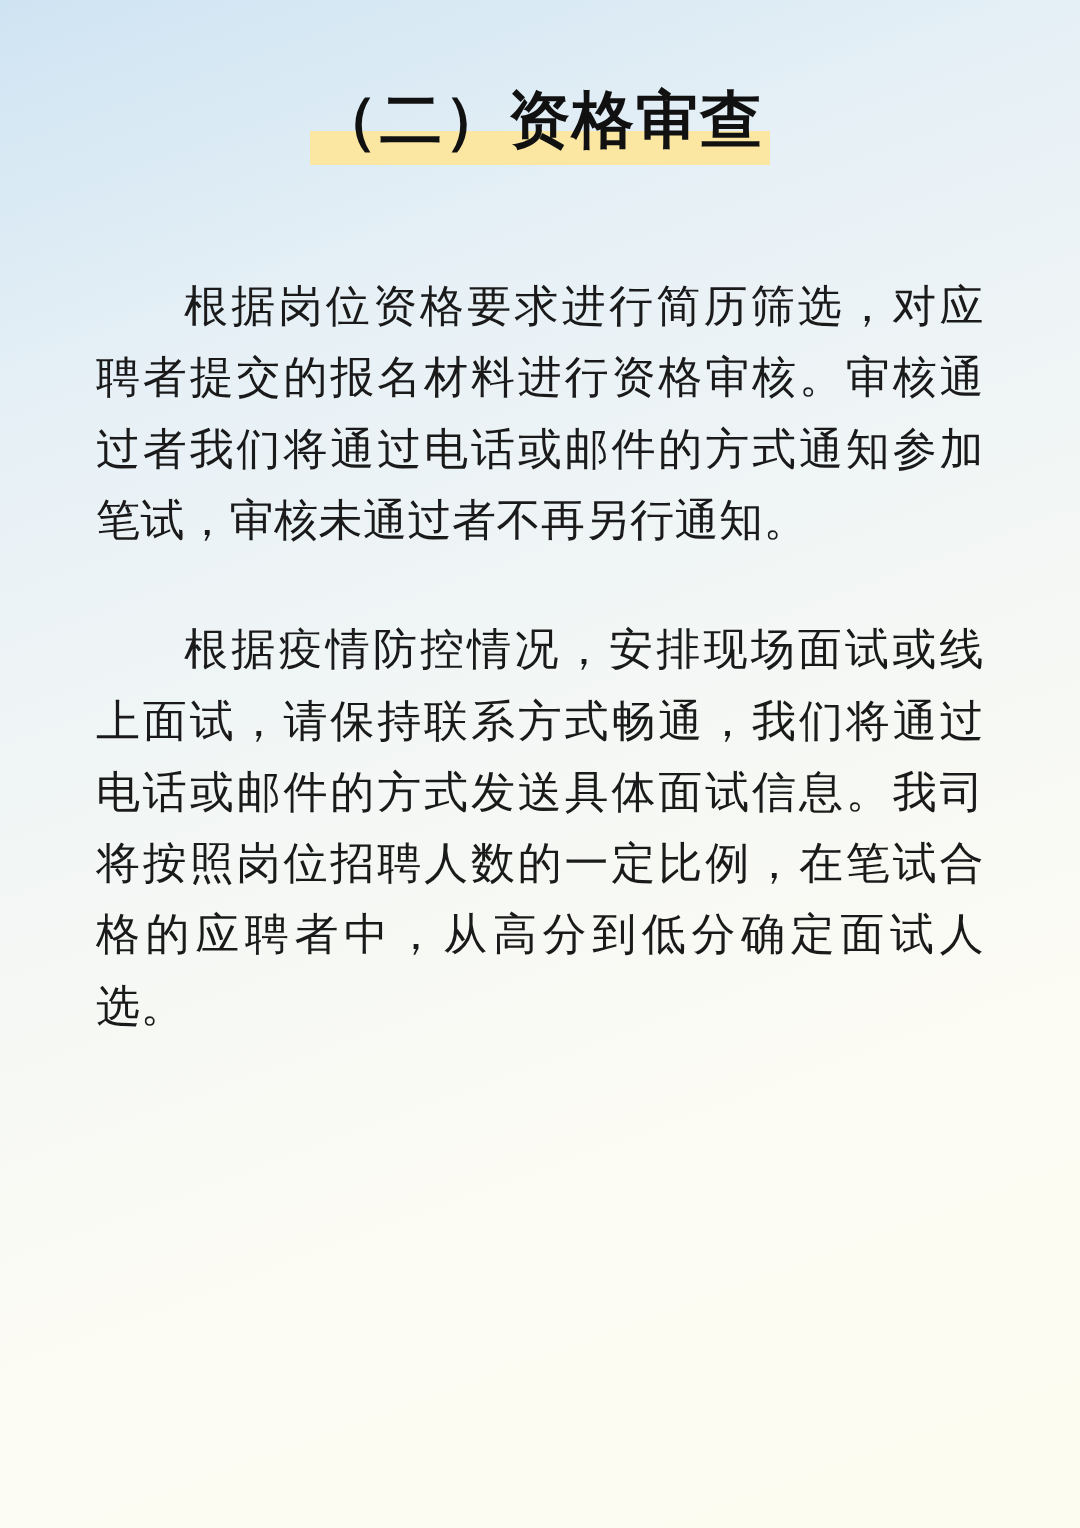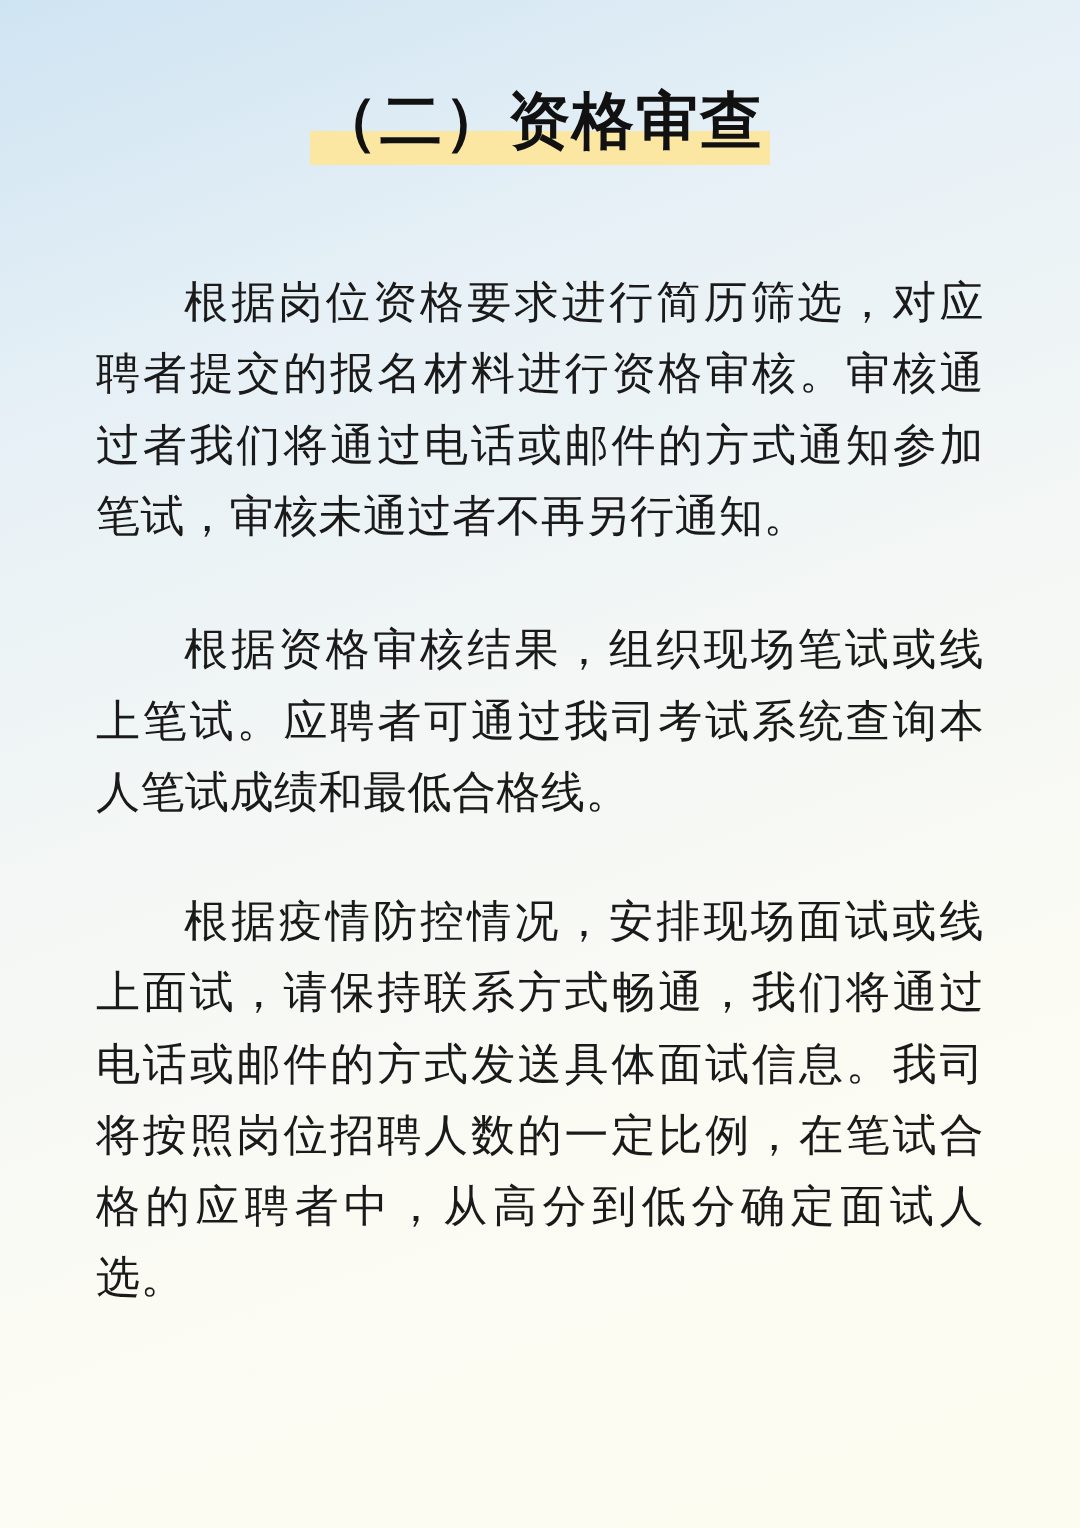--- a/index.html
+++ b/index.html
@@ -31,20 +31,21 @@
   .heading {
     display: inline-block;
     position: relative;
     font-size: 62px;
     font-weight: bold;
     letter-spacing: 2px;
     color: #111111;
     line-height: 1.15;
     padding: 0 6px;
     z-index: 2;
+    font-family: Liberation Serif, serif;
   }
   .heading .hl {
     position: absolute;
     left: 0;
     right: 0;
     bottom: -8px;
     height: 34px;
     background: #fbe6a2;
     z-index: -1;
   }
@@ -52,21 +53,21 @@
     font-size: 44px;
     line-height: 1.62;
     color: #1a1a1a;
     text-align: justify;
     text-justify: inter-ideograph;
     text-indent: 2em;
     letter-spacing: 0.5px;
     margin: 0;
   }
   .sec-1 .heading-wrap { padding-top: 34px; }
-  .sec-1 .body-text { margin-top: 62px; font-family: Liberation Mono, monospace; }
+  .sec-1 .body-text { margin-top: 62px; }
   .sec-2 .heading-wrap { padding-top: 76px; }
   .sec-2 .body-text { margin-top: 58px; }
   .sec-3 .heading-wrap { padding-top: 78px; }
   .sec-3 .body-text { margin-top: 58px; }
 </style>
 </head>
 <body>
 
 <div class="page">
 
@@ -74,20 +75,19 @@
     <div class="heading-wrap">
       <h2 class="heading">
         <span>（二）资格审查</span>
         <span class="hl"></span>
       </h2>
     </div>
     <p class="body-text">根据岗位资格要求进行简历筛选，对应聘者提交的报名材料进行资格审核。审核通过者我们将通过电话或邮件的方式通知参加笔试，审核未通过者不再另行通知。</p>
   </section>
 
   <section class="section sec-2">
-    <p class="body-text">根据资格审核结果，组织现场笔试或线上笔试。应聘者可通过我司考试系统查询本人笔试成绩和最低合格线。</p>
   </section>
 
   <section class="section sec-3">
     <p class="body-text">根据疫情防控情况，安排现场面试或线上面试，请保持联系方式畅通，我们将通过电话或邮件的方式发送具体面试信息。我司将按照岗位招聘人数的一定比例，在笔试合格的应聘者中，从高分到低分确定面试人选。</p>
   </section>
 
 </div>
 
 </body></html>

